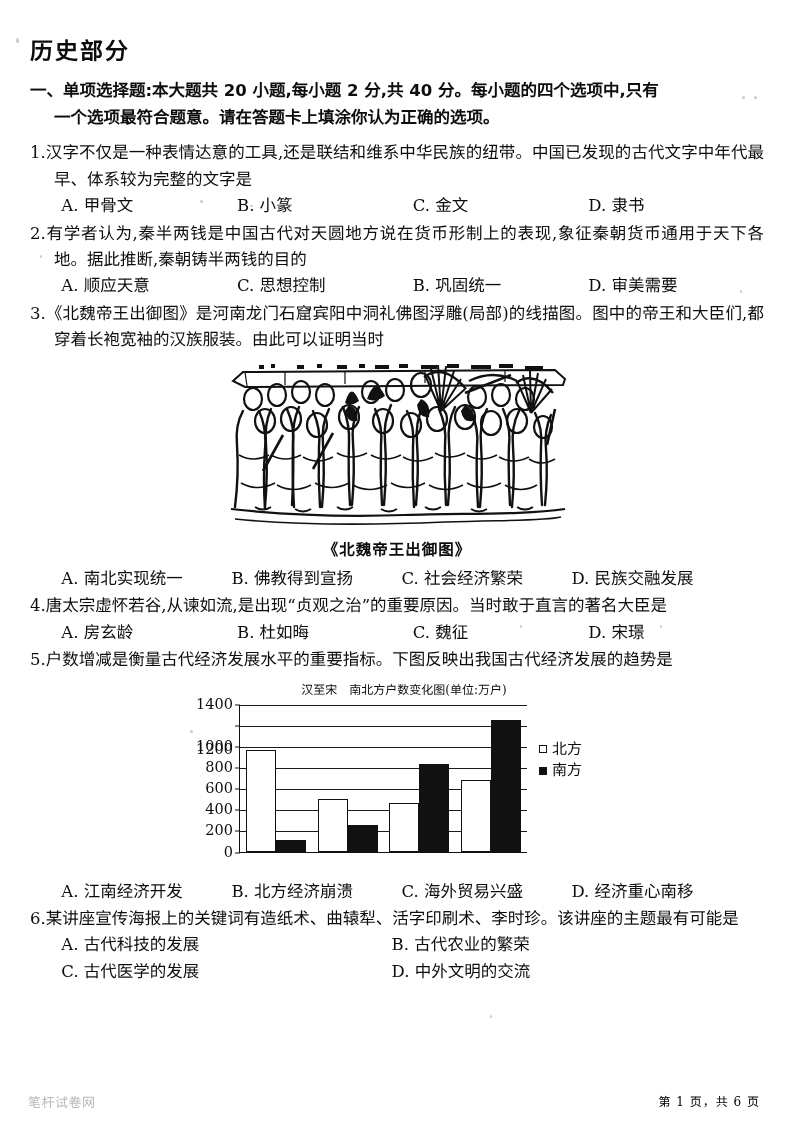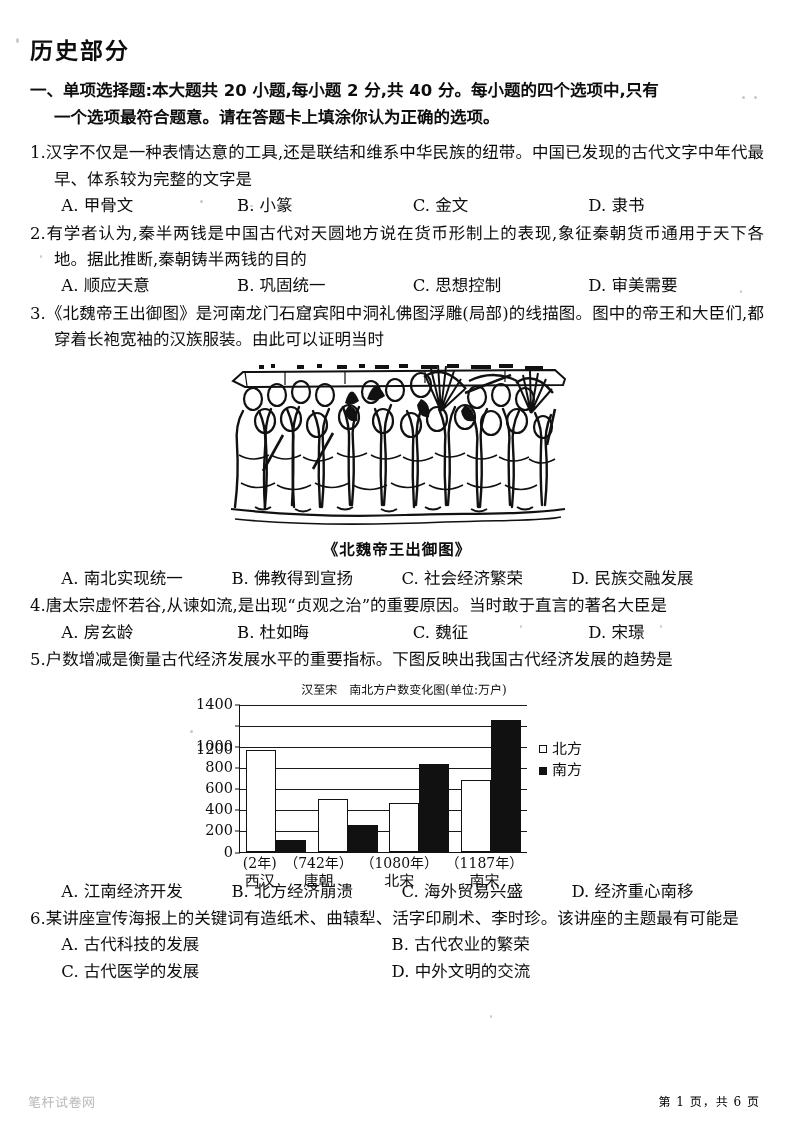--- a/index.html
+++ b/index.html
@@ -265,22 +265,22 @@
       <div class="opt">D. 隶书</div>
     </div>
   </div>
 
   <div class="question">
     <div class="q-stem">
       <span class="qnum">2.</span><span>有学者认为,秦半两钱是中国古代对天圆地方说在货币形制上的表现,象征秦朝货币通用于天下各地。据此推断,秦朝铸半两钱的目的</span>
     </div>
     <div class="opts cols4">
       <div class="opt">A. 顺应天意</div>
+      <div class="opt">C. 思想控制</div>
       <div class="opt">B. 巩固统一</div>
-      <div class="opt">C. 思想控制</div>
       <div class="opt">D. 审美需要</div>
     </div>
   </div>
 
   <div class="question">
     <div class="q-stem">
       <span class="qnum">3.</span><span>《北魏帝王出御图》是河南龙门石窟宾阳中洞礼佛图浮雕(局部)的线描图。图中的帝王和大臣们,都穿着长袍宽袖的汉族服装。由此可以证明当时</span>
     </div>
 
     <div class="figure-block">
@@ -482,26 +482,20 @@
                     <div class="bar north" title="北方 北宋: 460" style="height: 48.6286px;"></div>
                     <div class="bar south" title="南方 北宋: 830" style="height: 87.7429px;"></div>
                   </div>
                   <div class="bar-group">
                     <div class="bar north" title="北方 南宋: 680" style="height: 71.8857px;"></div>
                     <div class="bar south" title="南方 南宋: 1240" style="height: 131.086px;"></div>
                   </div>
                 </div>
             </div>
           </div>
-          <div class="xlabels" id="xlabels">
-              <div class="xlabel"><span>(2年)</span><span class="era">西汉</span></div>
-              <div class="xlabel"><span>（742年）</span><span class="era">唐朝</span></div>
-              <div class="xlabel"><span>（1080年）</span><span class="era">北宋</span></div>
-              <div class="xlabel"><span>（1187年）</span><span class="era">南宋</span></div>
-            </div>
           <div class="legend" id="legend">
               <div class="legend-row">
                 <span class="swatch hollow"></span>
                 <span>北方</span>
               </div>
               <div class="legend-row">
                 <span class="swatch filled"></span>
                 <span>南方</span>
               </div>
             </div>

